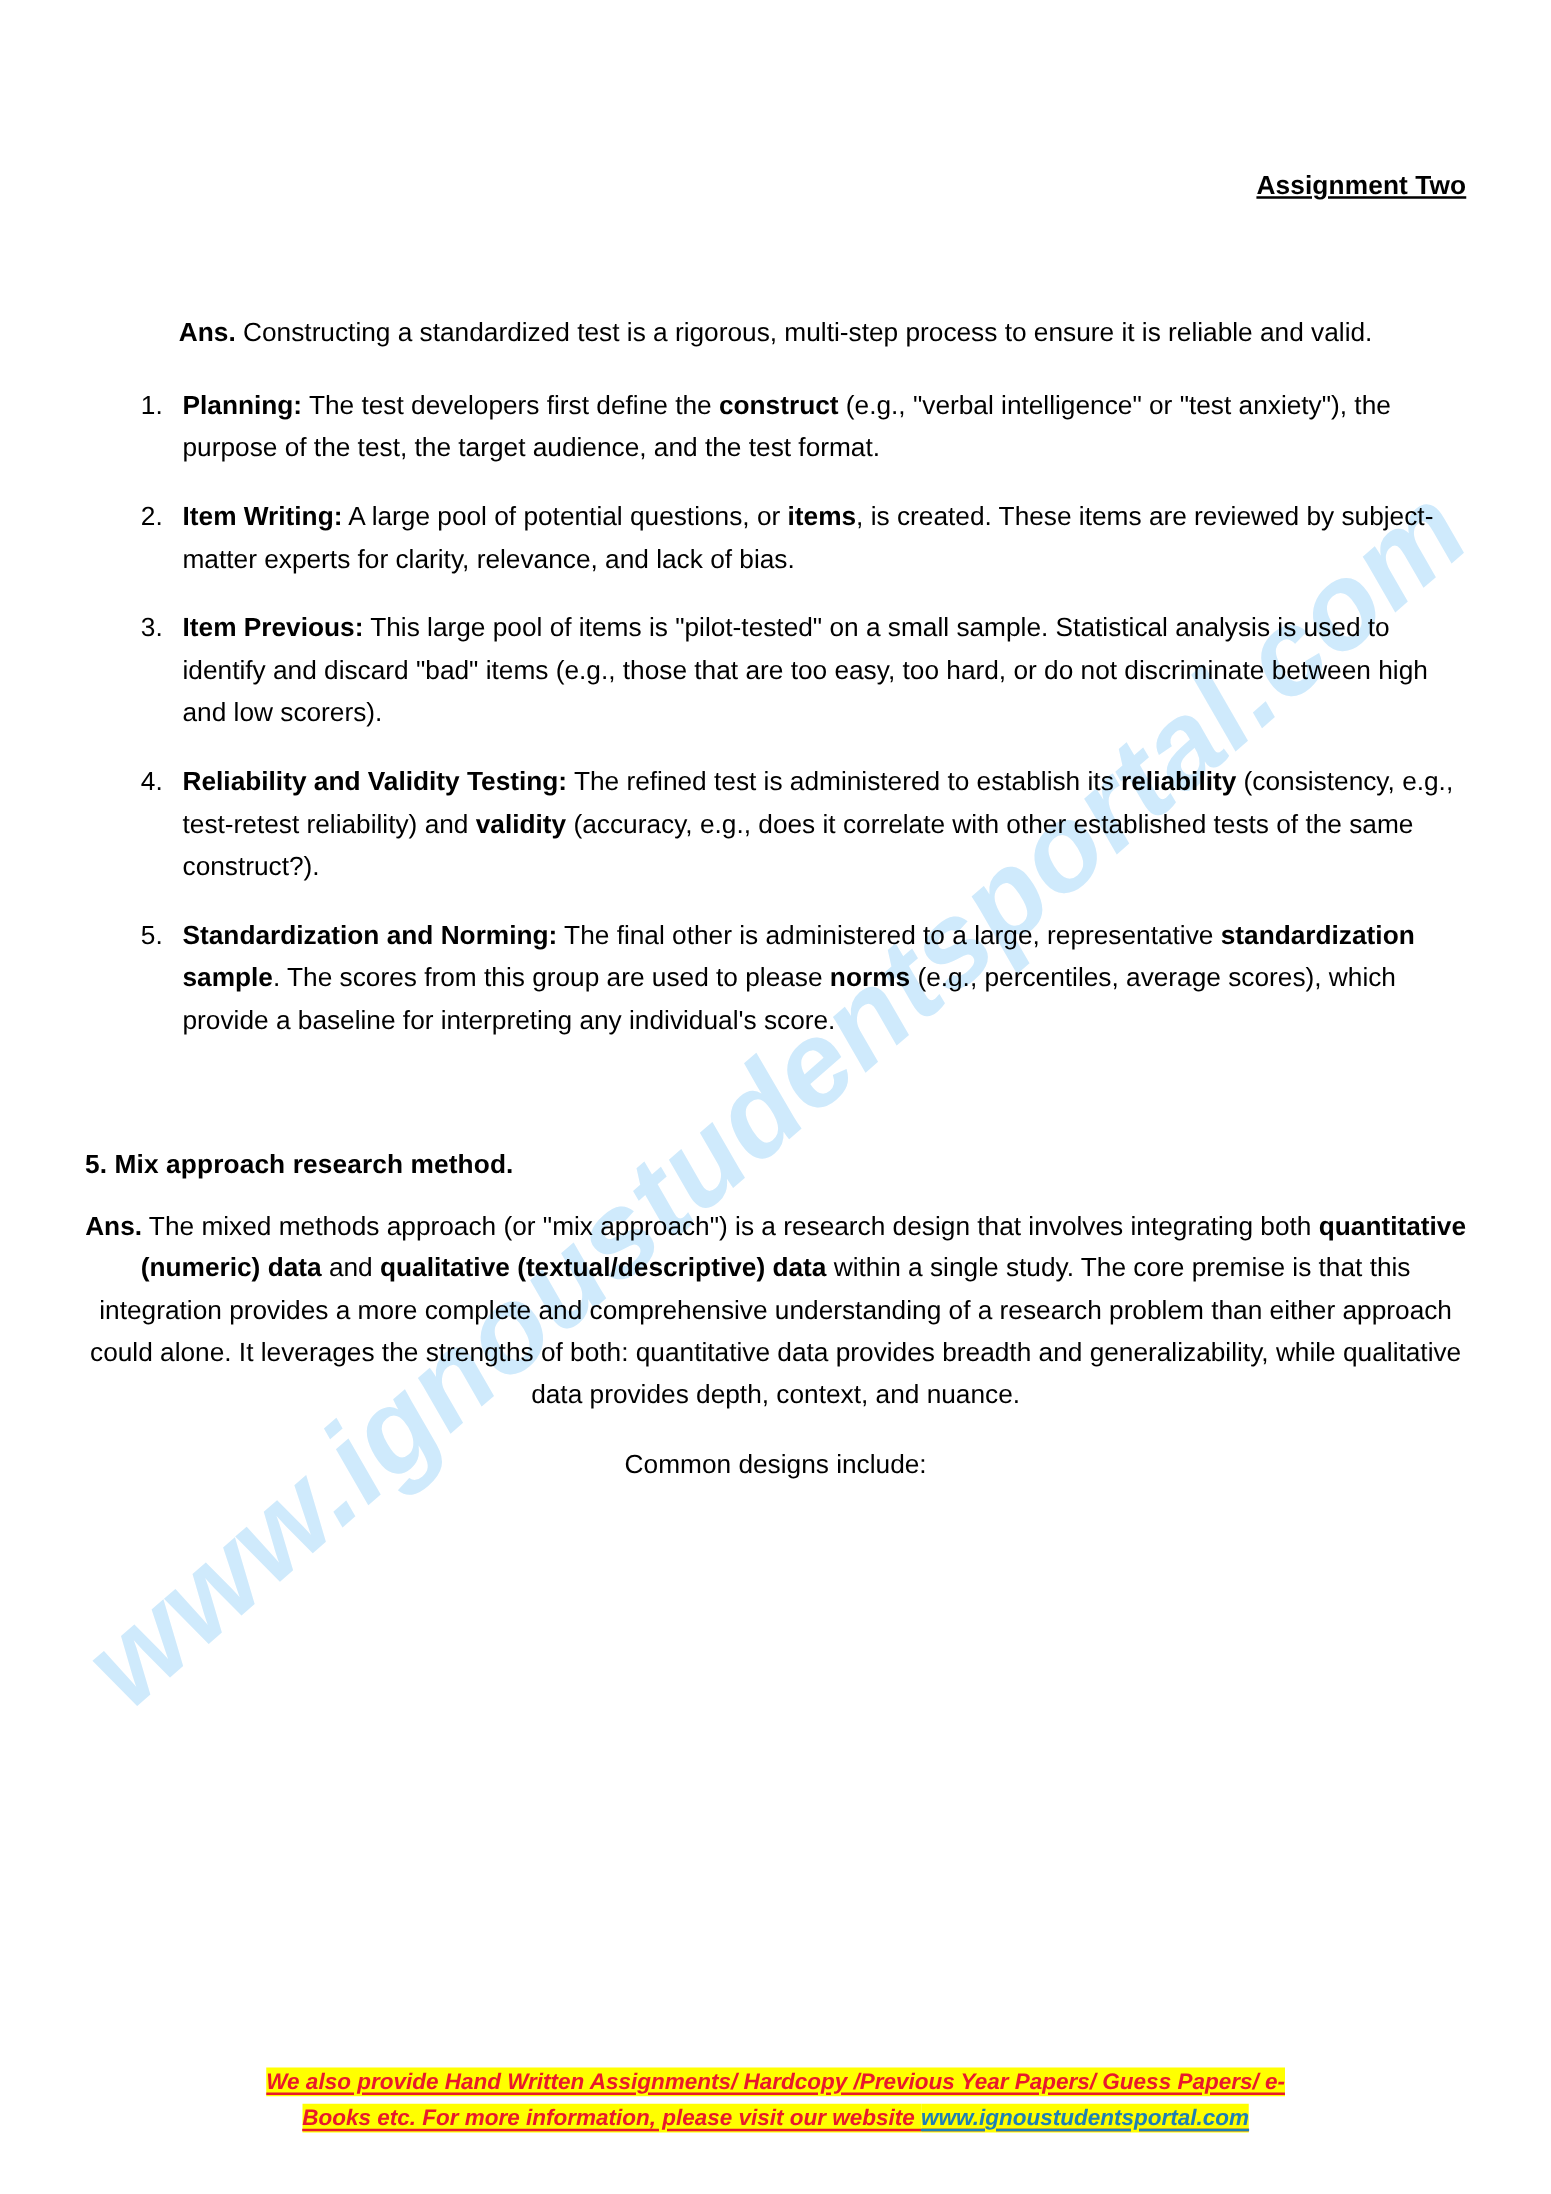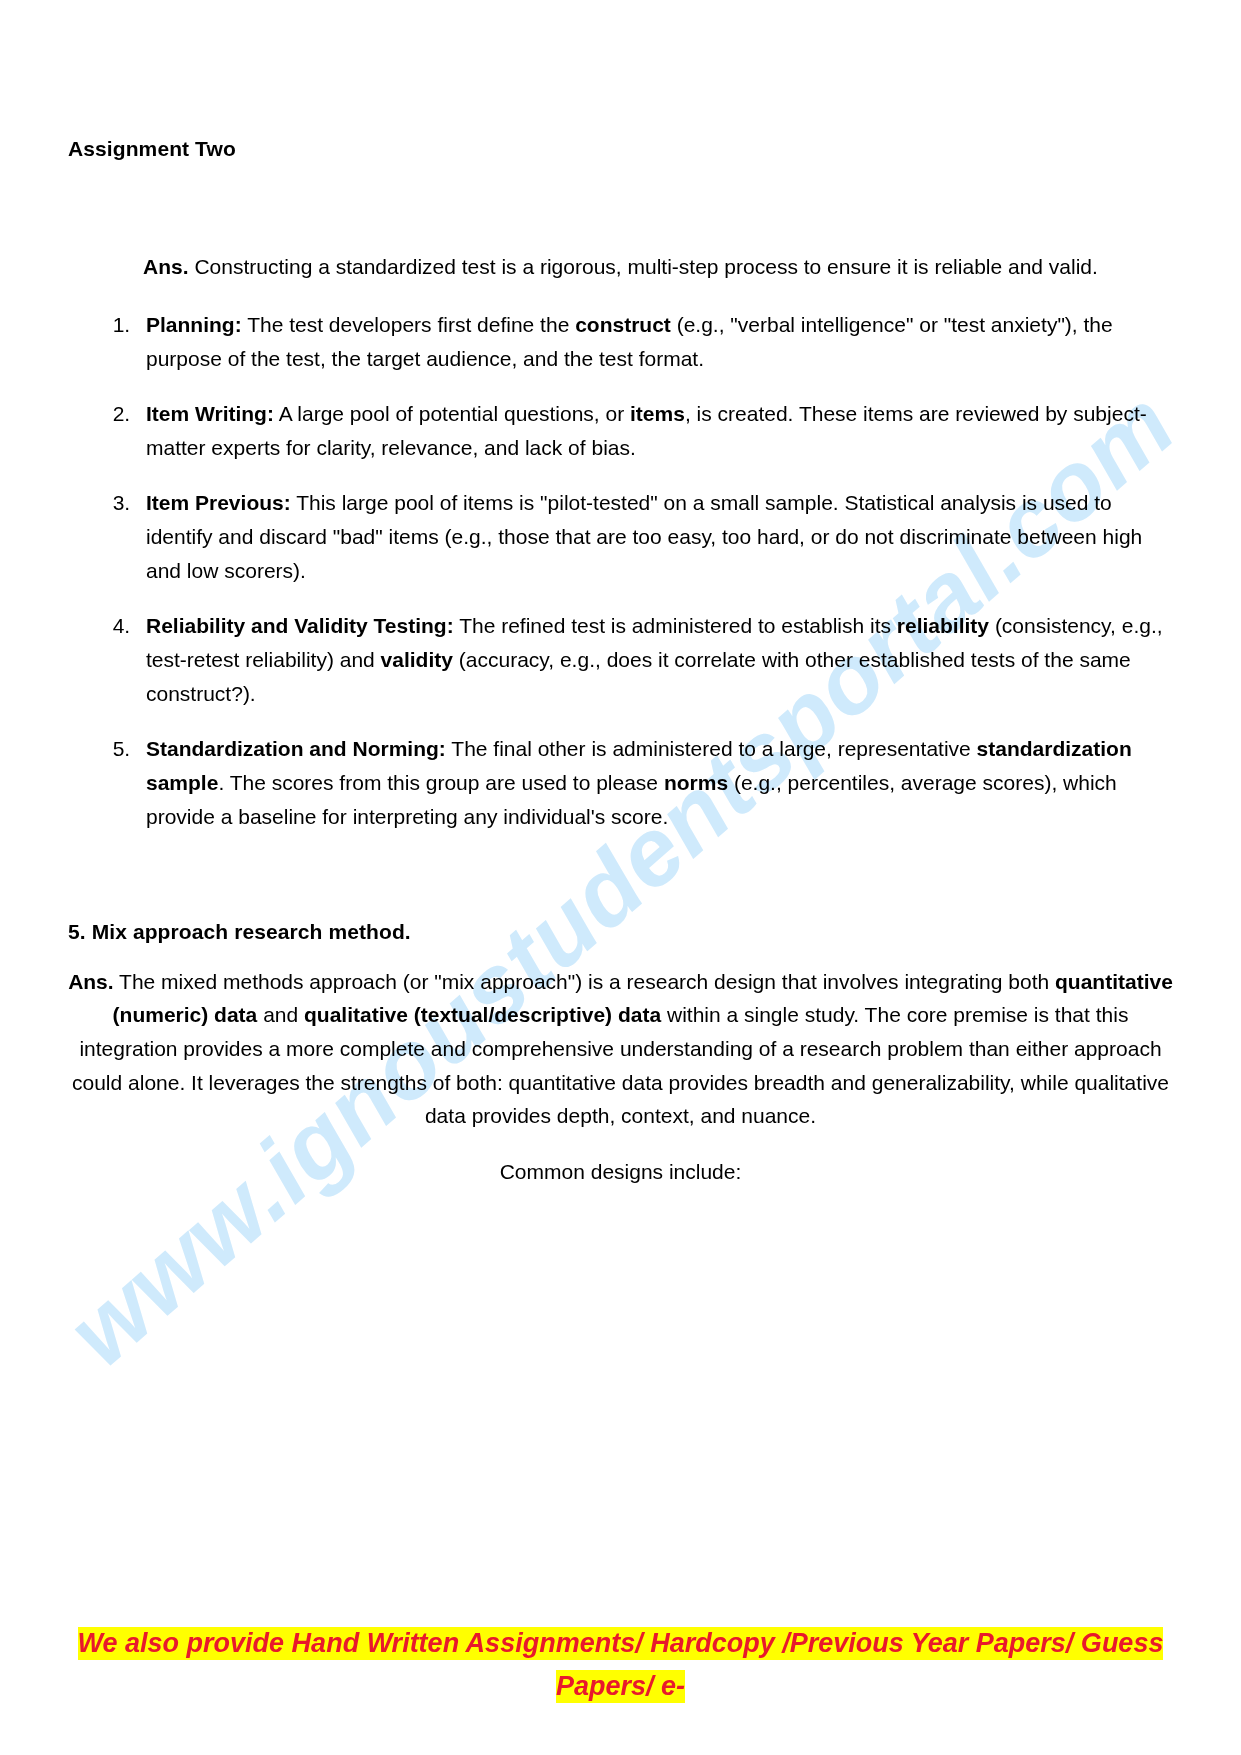--- a/index.html
+++ b/index.html
@@ -46,26 +46,27 @@
 
   
   .content {
     position: relative;
     z-index: 2;
     padding: 0 68px;
     box-sizing: border-box;
   }
 
   .doc-title {
-    text-align: left;
+    text-align: right;
     font-size: 21px;
     font-weight: bold;
     margin: 0;
     padding-top: 137px;
     letter-spacing: .1px;
+    text-decoration: underline;
   }
 
   .q-heading {
     font-size: 21px;
     font-weight: bold;
     margin: 0;
     padding-top: 0;
     letter-spacing: .1px;
   }
 
@@ -103,25 +104,26 @@
     left: 0;
     right: 0;
     bottom: 46px;
     z-index: 3;
     text-align: center;
     padding: 0 36px;
     box-sizing: border-box;
   }
   .footer-line {
     display: block;
-    font-size: 27px;
+    font-size: 18px;
     font-style: italic;
     font-weight: bold;
     line-height: 1.62;
     color: #e8192c;
+    text-decoration: underline;
     text-decoration-thickness: 2px;
     text-underline-offset: 3px;
   }
   .footer-hl {
     background: #ffff00;
     box-decoration-break: clone;
     -webkit-box-decoration-break: clone;
     padding: 1px 0 2px 0;
   }
   .footer-url {
@@ -170,15 +172,16 @@
     <p class="para"><b>Ans.</b><span> The mixed methods approach (or "mix approach") is a research design that involves integrating both </span><b>quantitative (numeric) data</b><span> and </span><b>qualitative (textual/descriptive) data</b><span> within a single study. The core premise is that this integration provides a more complete and comprehensive understanding of a research problem than either approach could alone. It leverages the strengths of both: quantitative data provides breadth and generalizability, while qualitative data provides depth, context, and nuance.</span></p>
 
     <div class="spacer-para-gap"></div>
 
     <p class="para">Common designs include:</p>
 
   </div>
 
   <div class="footer">
     <span class="footer-line"><span class="footer-hl">We also provide Hand Written Assignments/ Hardcopy /Previous Year Papers/ Guess Papers/ e-</span></span>
+    <span class="footer-line"><span class="footer-hl">Books etc. For more information, please visit our website </span><a class="footer-hl footer-url" href="#">www.ignoustudentsportal.com</a></span>
   </div>
 
 </div>
 
 </body></html>

